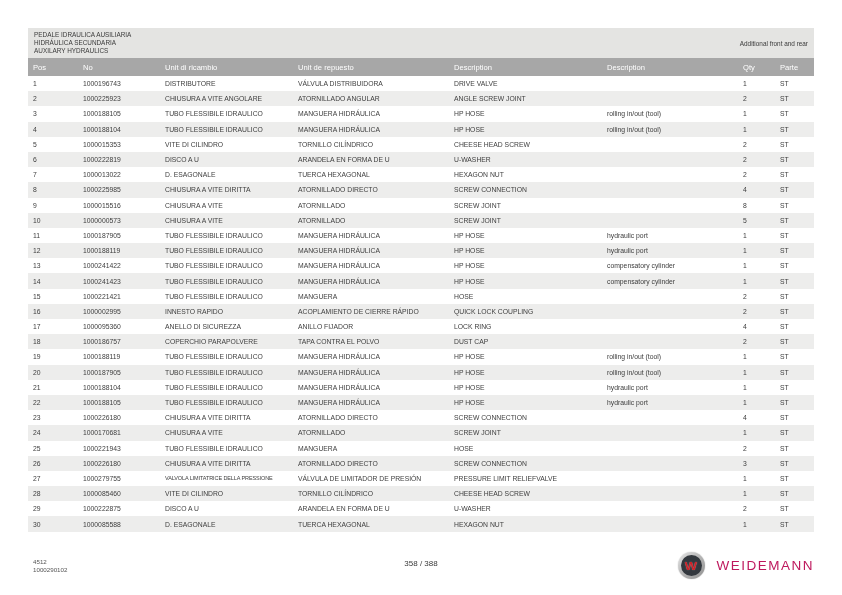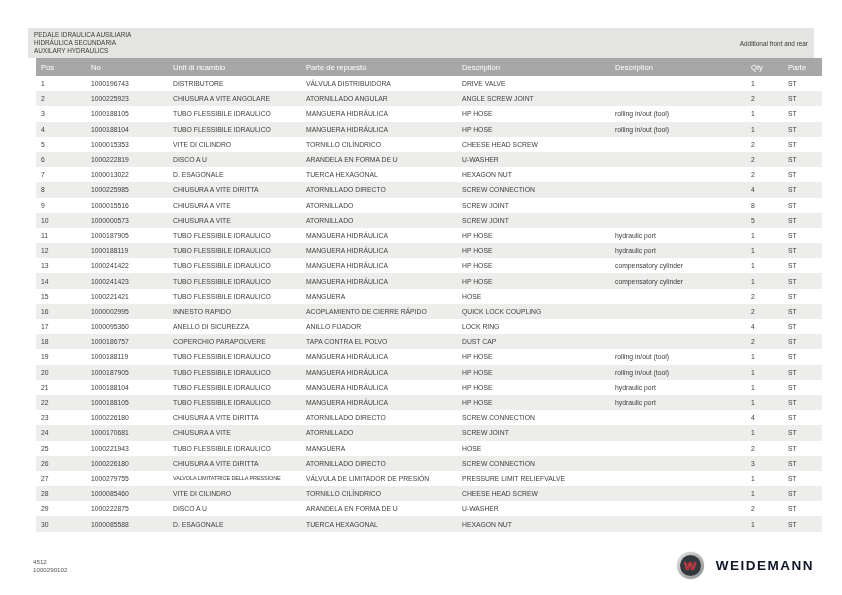--- a/index.html
+++ b/index.html
@@ -13,21 +13,21 @@
   
   .title-block{
     background:#e4e4e2;display:flex;justify-content:space-between;
     align-items:stretch;padding:3px 6px;height:24px;
   }
   .title-lines{display:flex;flex-direction:column;justify-content:center;}
   .title-lines div{font-size:6.4px;line-height:8px;color:#3a3a3a;}
   .title-note{font-size:6.4px;color:#3a3a3a;align-self:center;}
 
   
-  table{border-collapse:collapse;table-layout:fixed;width:786px;margin-left:8px;}
+  table{border-collapse:collapse;table-layout:fixed;width:786px;}
   col.c-pos{width:50px;}  col.c-no{width:82px;}  col.c-pezzo{width:133px;}
   col.c-parte{width:156px;} col.c-description{width:153px;}
   col.c-information{width:136px;} col.c-qty{width:37px;} col.c-unit{width:39px;}
   thead th{
     background:#a7a7a7;color:#ffffff;font-weight:400;font-size:7.6px;
     text-align:left;padding:0 0 0 5px;height:18px;vertical-align:middle;
     overflow:hidden;white-space:nowrap;
   }
   tbody td{
     font-size:6.8px;color:#3d3d3d;padding:0 0 0 5px;height:15.2px;
@@ -53,21 +53,21 @@
   }
   .logo-inner{
     width:21px;height:21px;border-radius:50%;background:#33383e;
     display:flex;align-items:center;justify-content:center;
   }
   .logo-w{
     color:#cf2027;font-size:13px;font-weight:700;line-height:1;
     transform:scaleY(.9);text-shadow:0 0 1px rgba(255,255,255,.6);
   }
   .brand-name{
-    font-size:13.5px;font-weight:700;letter-spacing:1.5px;color:#0f172a;
+    font-size:13.5px;font-weight:400;letter-spacing:1.5px;color:#be185d;
   }
 </style>
 </head>
 <body>
 
 <div class="content">
 
   <div class="title-block">
     <div class="title-lines">
       <div>PEDALE IDRAULICA AUSILIARIA</div>
@@ -86,21 +86,21 @@
       <col class="c-description">
         <col class="c-information">
         <col class="c-qty">
         <col class="c-unit">
     </colgroup>
     <thead>
       <tr>
           <th>Pos</th>
           <th>No</th>
           <th>Unit di ricambio</th>
-          <th>Parte de repuesto</th>
+          <th>Unit de repuesto</th>
           <th>Description</th>
           <th>Description</th>
           <th>Qty</th>
           <th>Parte</th>
         </tr>
     </thead>
     <tbody>
         <tr>
           <td class="col-pos">1</td>
           <td class="col-no">1000196743</td>
@@ -404,20 +404,21 @@
       </tbody>
   </table>
 
 </div>
 
 <div class="footer">
   <div class="doc-ids">
     <div>4512</div>
     <div>1000290102</div>
   </div>
+  <div class="page-number">358 / 388</div>
   <div class="brand">
     <div class="logo-badge">
       <div class="logo-inner">
         <span class="logo-w">W</span>
       </div>
     </div>
     <div class="brand-name">WEIDEMANN</div>
   </div>
 </div>
 

